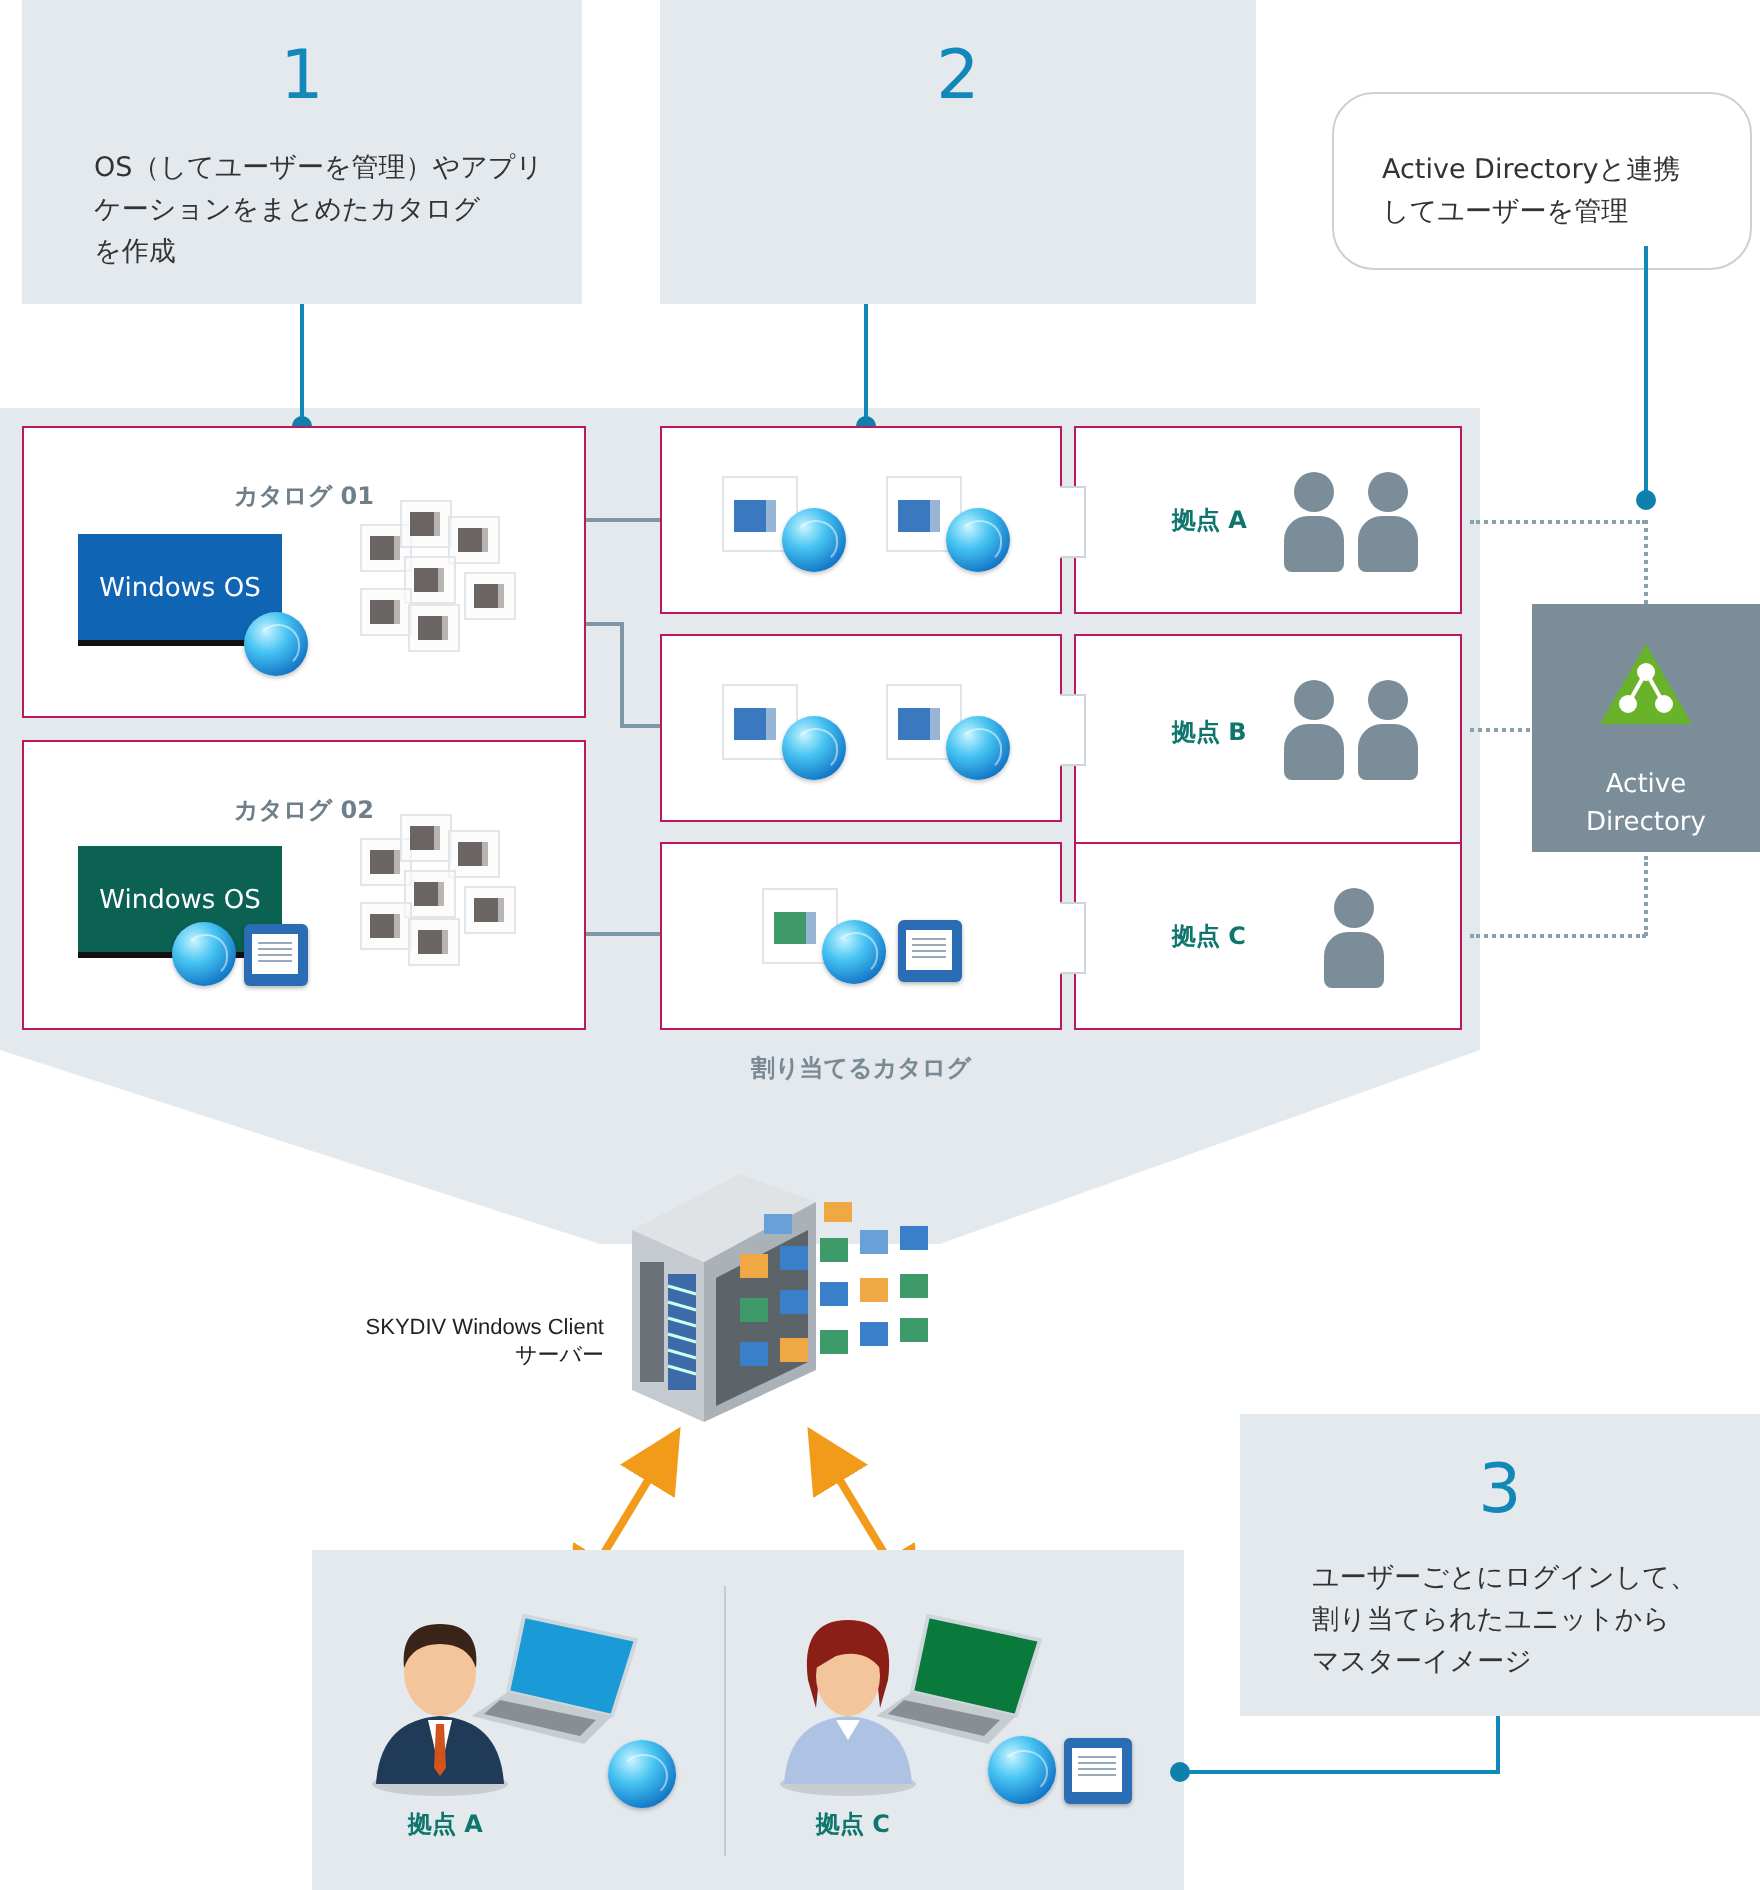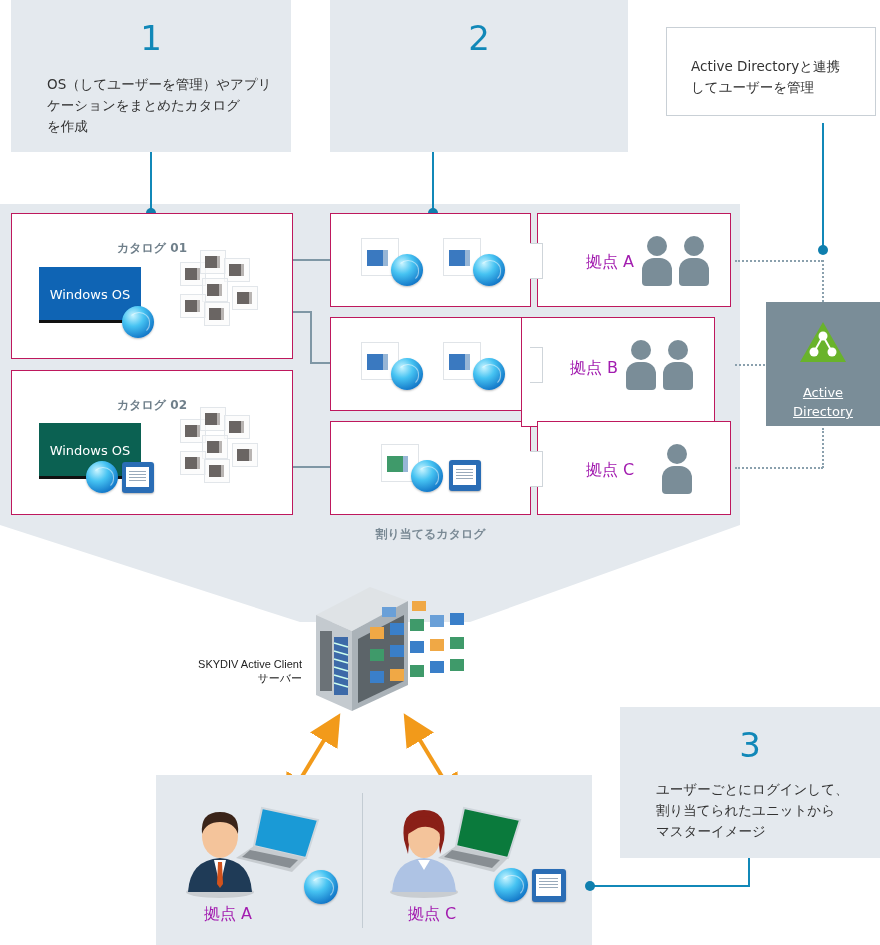--- a/index.html
+++ b/index.html
@@ -27,21 +27,21 @@
                     box-shadow:0 3px 0 #9ab, 0 6px 0 #9ab, 0 9px 0 #9ab; }
   .vm-grid { position:absolute; width:86px; height:76px; }
   .vm-cell { position:absolute; width:24px; height:22px; border:1px solid #e2e6ea; background:rgba(250,250,250,0.6); }
   .vm-cell i { position:absolute; left:4px; top:5px; width:12px; height:12px; background:#6a6563; border-right:3px solid #b8b4b2; }
   .pc { position:absolute; width:48px; height:40px; }
   .pc .box { position:absolute; left:0; top:0; width:36px; height:36px; border:1px solid #e0e4e8; }
   .pc .scr { position:absolute; left:6px; top:12px; width:16px; height:16px; border-right:5px solid #97b6d6; }
   .person { position:absolute; }
   .person .head { position:absolute; border-radius:50%; background:#7a8d98; }
   .person .body { position:absolute; background:#7a8d98; border-radius:12px 12px 4px 4px; }
-  .loc-label { position:absolute; font-size:16px; font-weight:normal; color:#a21caf; }
+  .loc-label { position:absolute; font-size:12px; font-weight:bold; color:#0f766e; }
   .ad-box { position:absolute; background:#7a8d98; color:#fff; text-align:center; font-size:13px; line-height:19px; }
   .dash-h { position:absolute; height:0; border-top:2px dotted #8aa0ad; }
   .dash-v { position:absolute; width:0; border-left:2px dotted #8aa0ad; }
   .conn { position:absolute; background:#7f97a5; }
   .users-box { position:absolute; background:#e4e9ee; }
   .divider { position:absolute; width:1px; background:#c3ccd3; }
   .server-label { position:absolute; font-size:11px; color:#222; text-align:right; line-height:14px; font-family:"Liberation Sans",sans-serif; }
 </style>
 </head>
 <body>
@@ -58,21 +58,21 @@
 </div>
 <div class="vline" style="left:150px;top:152px;height:60px;"></div>
 <div class="dot" style="left:146px;top:208px;"></div>
 
 <div class="step-box" style="left:330px;top:0;width:298px;height:152px;">
   <div class="step-num" style="top:18px;">2</div>
 </div>
 <div class="vline" style="left:432px;top:152px;height:60px;"></div>
 <div class="dot" style="left:428px;top:208px;"></div>
 
-<div class="note-box" style="left:666px;top:27px;width:208px;height:87px;">
+<div class="note-box" style="left:666px;top:46px;width:208px;height:87px;border-radius:21px;">
   <div class="step-text" style="left:24px;top:28px;">Active Directoryと連携
 してユーザーを管理</div>
 </div>
 <div class="vline" style="left:822px;top:123px;height:126px;"></div>
 <div class="dot" style="left:818px;top:245px;"></div>
 
 <div class="panel" style="left:11px;top:213px;width:282px;height:146px;">
   <div class="cat-title" style="top:26px;">カタログ 01</div>
   <div class="winos" style="left:27px;top:53px;background:#0f64b4;">
     <span>Windows OS</span><div class="bar"></div>
@@ -177,21 +177,21 @@
   <div class="loc-label" style="left:48px;top:38px;">拠点 A</div>
   <div class="person" style="left:104px;top:22px;width:30px;height:50px;">
       <div class="head" style="left:5px;top:0;width:20px;height:20px;"></div>
       <div class="body" style="left:0;top:22px;width:30px;height:28px;"></div>
     </div>
   <div class="person" style="left:141px;top:22px;width:30px;height:50px;">
       <div class="head" style="left:5px;top:0;width:20px;height:20px;"></div>
       <div class="body" style="left:0;top:22px;width:30px;height:28px;"></div>
     </div>
 </div>
-<div class="panel" style="left:521px;top:317px;width:194px;height:110px;">
+<div class="panel" style="left:537px;top:317px;width:194px;height:110px;">
   <div class="loc-label" style="left:48px;top:40px;">拠点 B</div>
   <div class="person" style="left:104px;top:22px;width:30px;height:50px;">
       <div class="head" style="left:5px;top:0;width:20px;height:20px;"></div>
       <div class="body" style="left:0;top:22px;width:30px;height:28px;"></div>
     </div>
   <div class="person" style="left:141px;top:22px;width:30px;height:50px;">
       <div class="head" style="left:5px;top:0;width:20px;height:20px;"></div>
       <div class="body" style="left:0;top:22px;width:30px;height:28px;"></div>
     </div>
 </div>
@@ -216,26 +216,26 @@
 <div class="dash-h" style="left:735px;top:467px;width:88px;"></div>
 <div class="ad-box" style="left:766px;top:302px;width:114px;height:124px;">
   <svg width="50" height="44" viewBox="0 0 50 44" style="position:absolute;left:32px;top:18px;">
     <polygon points="25,2 48,42 2,42" fill="#69b32b"></polygon>
     <line x1="25" y1="16" x2="16" y2="32" stroke="#fff" stroke-width="2"></line>
     <line x1="25" y1="16" x2="34" y2="32" stroke="#fff" stroke-width="2"></line>
     <circle cx="25" cy="16" r="4.5" fill="#fff"></circle>
       <circle cx="16" cy="32" r="4.5" fill="#fff"></circle>
       <circle cx="34" cy="32" r="4.5" fill="#fff"></circle>
   </svg>
-  <div style="position:absolute;left:0;right:0;top:81px;white-space:pre-line;text-decoration:underline;">Active
+  <div style="position:absolute;left:0;right:0;top:81px;white-space:pre-line;">Active
 Directory</div>
 </div>
 
 <div class="server-label" style="left:150px;top:657px;width:152px;">
-  <div>SKYDIV Active Client</div>
+  <div>SKYDIV Windows Client</div>
   <div>サーバー</div>
 </div>
 <svg class="abs" style="left:312px;top:585px;" width="170" height="130">
   <polygon points="4,30 58,2 96,16 40,46" fill="#dfe3e6"></polygon>
   <polygon points="4,30 40,46 40,126 4,110" fill="#c4cacf"></polygon>
   <polygon points="40,46 96,16 96,100 40,126" fill="#aab2b8"></polygon>
   <g>
     <rect x="8" y="46" width="12" height="60" fill="#6b7277"></rect>
     <rect x="22" y="52" width="14" height="58" fill="#3d6aa8"></rect>
     <line x1="22" y1="58" x2="36" y2="62" stroke="#cfe" stroke-width="1.5"></line>

